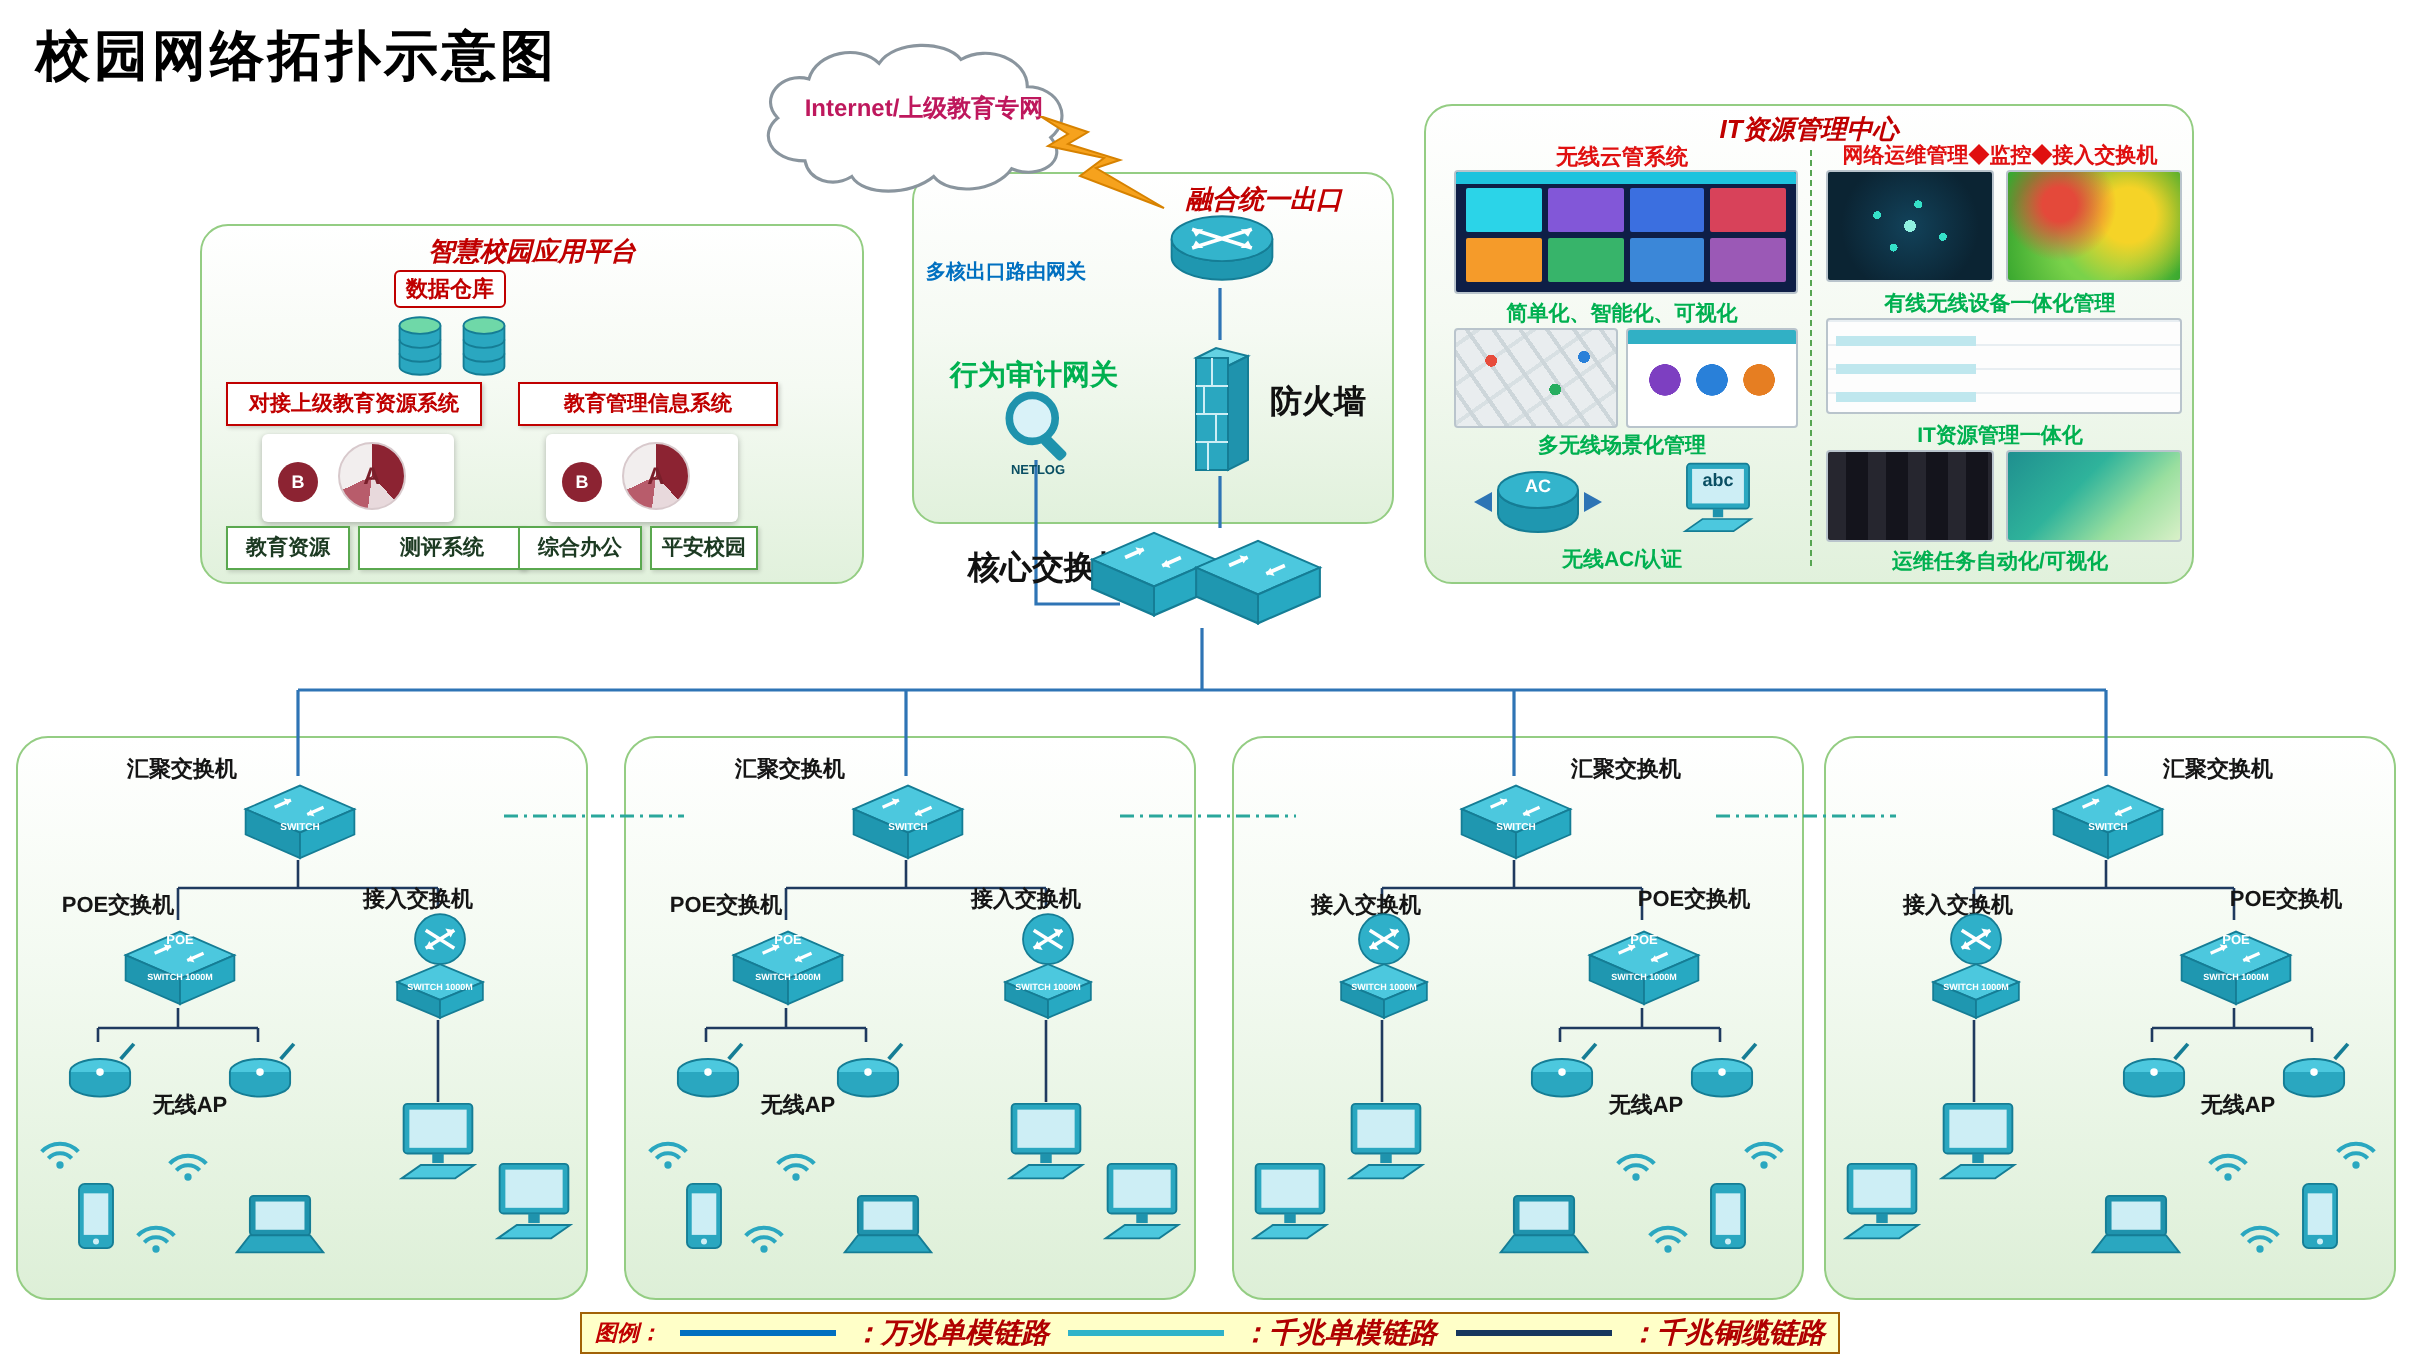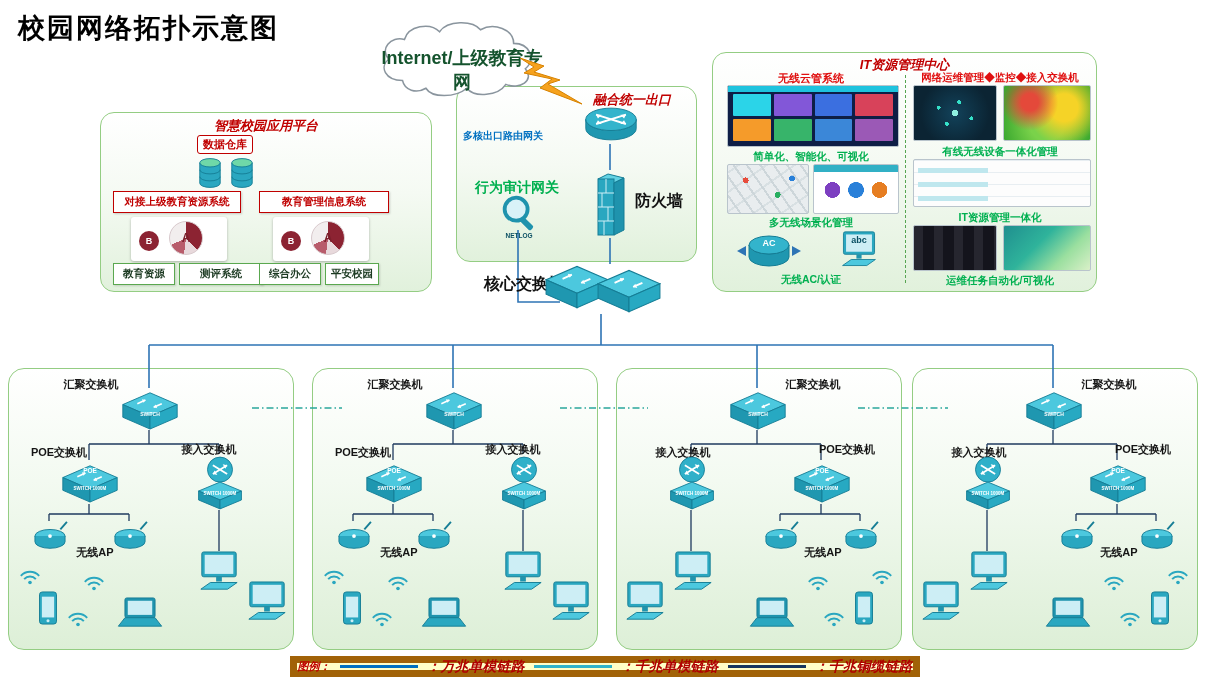--- a/index.html
+++ b/index.html
@@ -132,21 +132,21 @@
   .cluster .phone{left:28px; top:222px; width:22px; height:34px;}
   .cluster.mirrored .phone{left:236px;}
   .cluster .laptop{left:106px; top:228px; width:50px; height:32px;}
   .cluster.mirrored .laptop{left:130px;}
   .cluster .mon1{left:188px; top:182px; width:44px; height:42px;}
   .cluster.mirrored .mon1{left:54px;}
   .cluster .mon2{left:236px; top:212px; width:44px; height:42px;}
   .cluster.mirrored .mon2{left:6px;}
   
   .legend { position:absolute; left:290px; top:656px; width:630px; height:21px; z-index:4;
-            background:#ffffc8; border:7px solid #a16207; display:flex; align-items:center;
+            background:#ffffc8; border:1px solid #a16207; display:flex; align-items:center;
             justify-content:center; gap:9px; }
   .lg-title { color:#c00000; font-weight:bold; font-style:italic; font-size:11px; }
   .lg-label { color:#b00000; font-weight:bold; font-style:italic; font-size:14px; white-space:nowrap; }
   .lg-line { display:inline-block; width:78px; height:3px; }
   .lg0{background:#0070c0} .lg1{background:#2fb3c9; height:2.4px} .lg2{background:#17375e; height:2.4px}
 </style>
 </head>
 <body>
 
 <svg width="0" height="0" style="position:absolute" aria-hidden="true">
@@ -228,21 +228,21 @@
 </defs>
 </svg>
 
 <div class="stage">
 
   <div class="abs page-title">校园网络拓扑示意图</div>
 
   <svg class="abs" style="left:372px;top:20px;width:178px;height:78px;z-index:3" viewBox="0 0 180 80">
     <path d="M30,62 C12,62 6,48 16,40 C6,30 18,16 32,20 C36,6 58,2 68,12 C76,0 102,0 110,10 C124,2 144,10 144,24 C160,24 168,40 156,50 C166,62 150,72 136,66 C128,78 104,80 96,70 C84,80 60,80 54,70 C44,76 32,72 30,62 Z" fill="#ffffff" stroke="#8a959e" stroke-width="1.6"></path>
   </svg>
-  <div class="abs" style="left:378px;top:46px;width:168px;text-align:center;font-size:18px;font-weight:bold;color:#14532d;z-index:3">Internet/上级教育专网</div>
+  <div class="abs" style="left:378px;top:46px;width:168px;text-align:center;font-size:12px;font-weight:bold;color:#be185d;z-index:3">Internet/上级教育专网</div>
 
   <svg class="abs" style="left:518px;top:58px;width:66px;height:48px;z-index:3" viewBox="0 0 66 48">
     <polygon points="2,0 26,8 16,14 42,22 30,26 64,46 22,30 34,21 6,15 16,9" fill="#f6a21d" stroke="#d78200" stroke-width="1"></polygon>
   </svg>
 
   <div class="gbox" style="left:456px;top:86px;width:241px;height:176px">
     <span class="h-red" style="left:120px;top:4px;width:110px">融合统一出口</span>
     <span class="lbl-blue" style="left:6px;top:42px">多核出口路由网关</span>
     <div class="icon" style="left:126px;top:16px;width:56px;height:42px">
       <svg viewBox="0 0 60 42">

